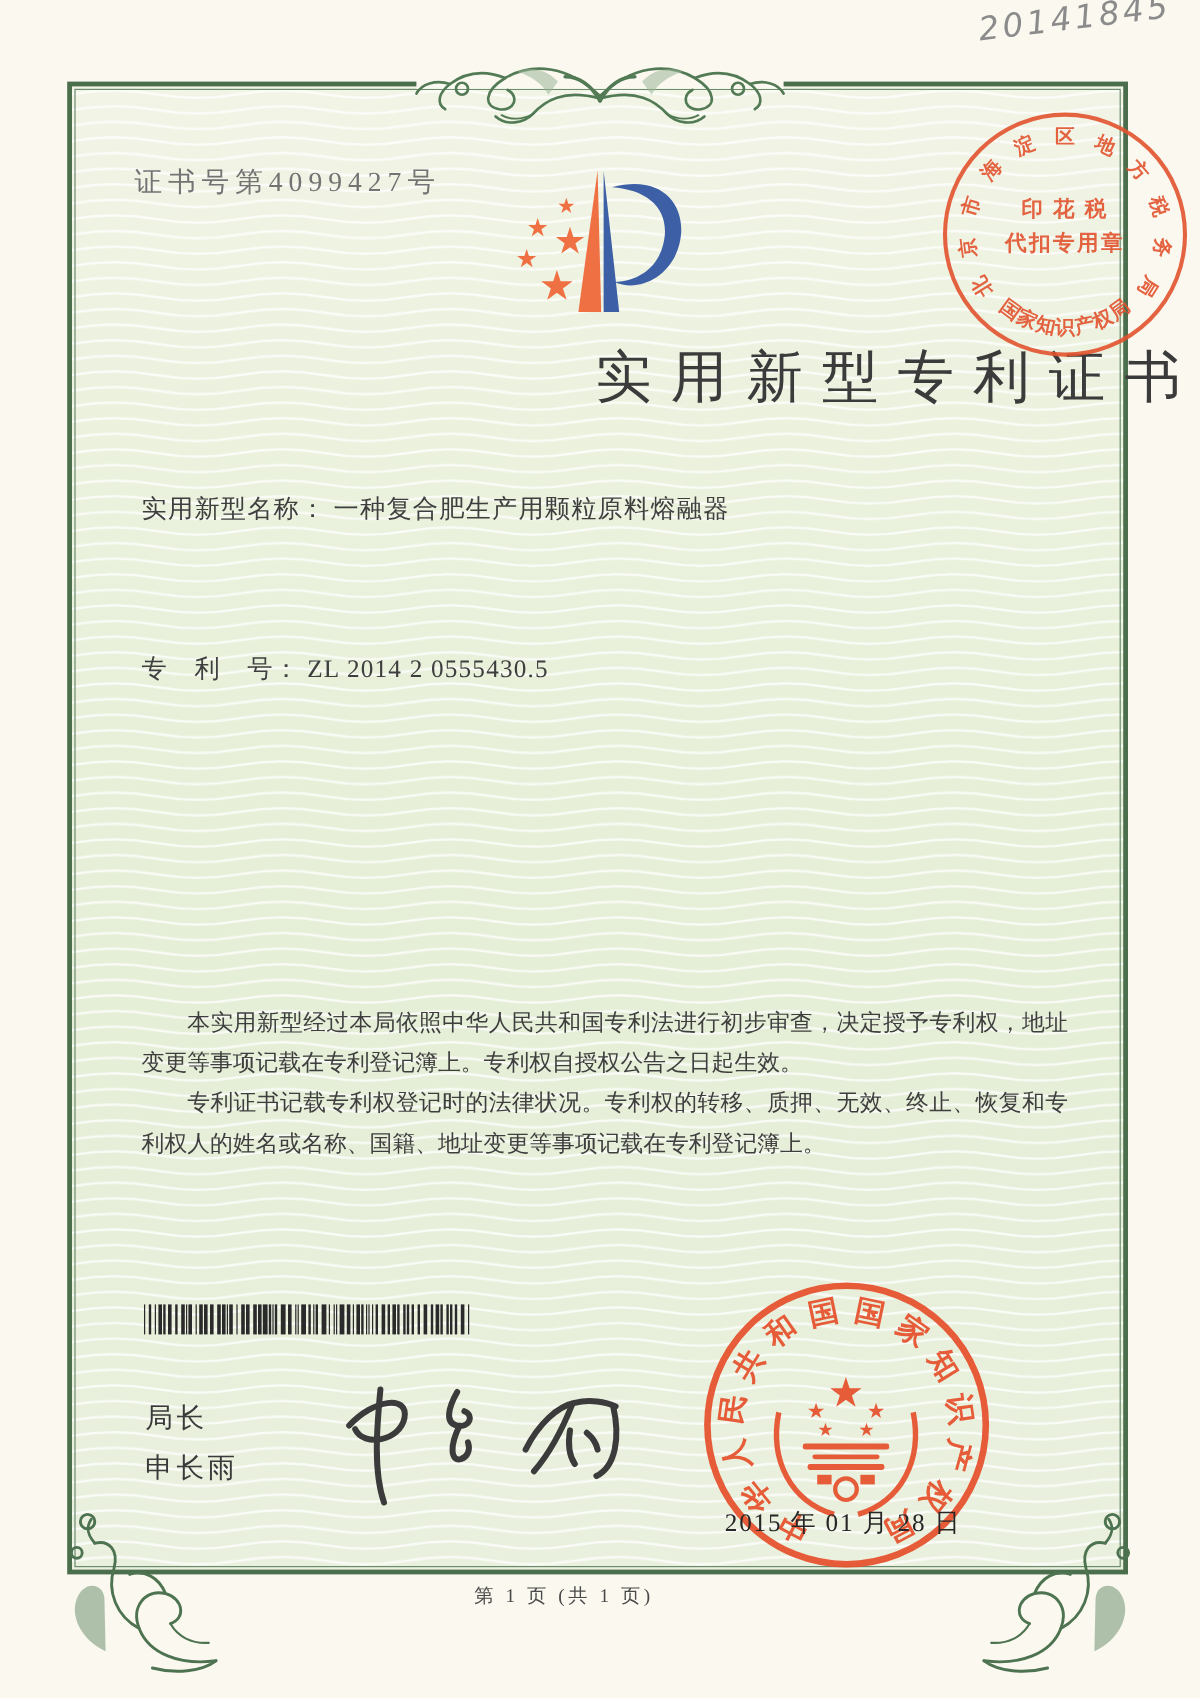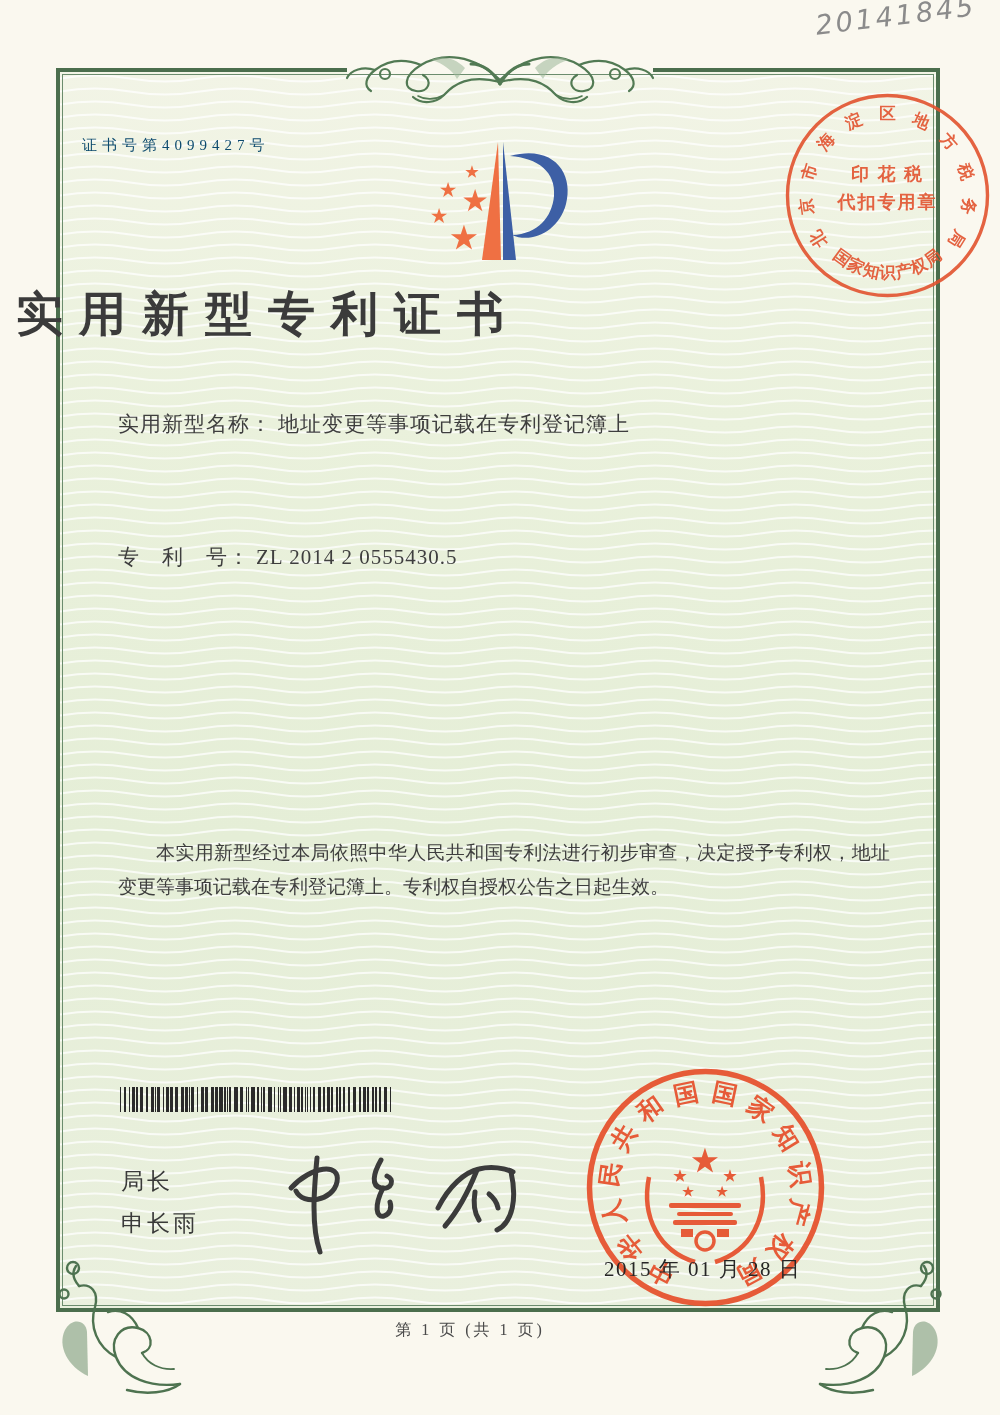--- a/index.html
+++ b/index.html
@@ -5,24 +5,24 @@
   html,body{margin:0;padding:0;background:#e8e6de;}
   #page{position:relative;width:1000px;height:1415px;background:#faf8ef;overflow:hidden;
         font-family:"Liberation Serif",serif;color:#3f3f3f;}
   
   #frame{position:absolute;left:56px;top:68px;width:884px;height:1244px;
          border:4px solid #4b6e4d;box-sizing:border-box;
          background:linear-gradient(180deg,#f2f4e6 0%,#eaf1dc 28%,#e5eed7 62%,#eaf0de 100%);}
   #frame-inner{position:absolute;inset:2px;border:1px solid #6b8c6d;}
   #guilloche{position:absolute;inset:0;width:100%;height:100%;}
   .abs{position:absolute;}
-  #cert-no{left:82px;top:136px;font-size:15px;letter-spacing:5px;color:#0c4a6e;}
+  #cert-no{left:112px;top:136px;font-size:23px;letter-spacing:5px;color:#737373;}
   #handwritten{left:815px;top:0px;font-size:27px;color:#8b8b8b;transform:rotate(-7deg);
                font-family:"DejaVu Sans",sans-serif;font-style:italic;letter-spacing:3px;}
-  #title{left:0;top:283px;width:100%;text-align:left;font-size:47px;font-weight:700;
+  #title{left:0;top:283px;width:100%;text-align:right;font-size:47px;font-weight:400;
          color:#3b3b3b;letter-spacing:16px;text-indent:16px;}
   .field{left:118px;width:780px;font-size:21px;letter-spacing:1px;color:#3e3e3e;white-space:nowrap;}
   .field .lbl{margin-right:6px;text-align:right;}
   #paras{left:118px;top:836px;width:772px;}
   #paras p{margin:0;font-size:19px;line-height:33.5px;text-align:justify;text-indent:2em;color:#3e3e3e;}
   #barcode{left:120px;top:1087px;width:276px;height:25px;font-size:0;}
   #barcode span{display:inline-block;height:100%;background:#2a2a2a;vertical-align:top;}
   #signer-title{left:121px;top:1166px;font-size:23px;letter-spacing:3px;color:#3a3a3a;}
   #signer-name{left:121px;top:1208px;font-size:23px;letter-spacing:3px;color:#3a3a3a;}
   #seal-date{left:604px;top:1255px;font-size:21px;letter-spacing:1.5px;color:#262626;z-index:6;}
@@ -120,28 +120,29 @@
       <text x="62" y="118" font-size="30" text-anchor="middle" font-family="DejaVu Sans">★</text>
     </g>
     <polygon points="96,12 80,130 99,130" fill="#ef7043"></polygon>
     <polygon points="101,12 101,130 114,130" fill="#3d5fa5"></polygon>
     <path d="M108,26 C152,14 172,44 164,74 C157,101 130,114 110,105 C136,104 150,87 152,66 C154,42 136,28 108,26 Z" fill="#3d5fa5"></path>
   </svg>
 
   <div class="abs" id="title">实用新型专利证书</div>
 
   <div class="abs field" style="top:410px">
-    <span class="lbl">实用新型名称：</span><span>地址变更等事项记载在专利登记簿上</span>
+    <span class="lbl">实用新型名称：</span><span>一种复合肥生产用颗粒原料熔融器</span>
   </div>
   <div class="abs field" style="top:543px">
     <span class="lbl">专　利　号：</span><span>ZL 2014 2 0555430.5</span>
   </div>
 
   <div class="abs" id="paras">
     <p>本实用新型经过本局依照中华人民共和国专利法进行初步审查，决定授予专利权，地址变更等事项记载在专利登记簿上。专利权自授权公告之日起生效。</p>
+    <p>专利证书记载专利权登记时的法律状况。专利权的转移、质押、无效、终止、恢复和专利权人的姓名或名称、国籍、地址变更等事项记载在专利登记簿上。</p>
   </div>
 
   <div class="abs" id="barcode"><span style="width: 1px; margin-right: 3px;"></span><span style="width: 2px; margin-right: 3px;"></span><span style="width: 1px; margin-right: 2px;"></span><span style="width: 3px; margin-right: 1px;"></span><span style="width: 2px; margin-right: 2px;"></span><span style="width: 3px; margin-right: 3px;"></span><span style="width: 2px; margin-right: 3px;"></span><span style="width: 3px; margin-right: 1px;"></span><span style="width: 1px; margin-right: 1px;"></span><span style="width: 3px; margin-right: 3px;"></span><span style="width: 1px; margin-right: 2px;"></span><span style="width: 3px; margin-right: 1px;"></span><span style="width: 3px; margin-right: 2px;"></span><span style="width: 3px; margin-right: 3px;"></span><span style="width: 3px; margin-right: 1px;"></span><span style="width: 3px; margin-right: 1px;"></span><span style="width: 1px; margin-right: 1px;"></span><span style="width: 3px; margin-right: 3px;"></span><span style="width: 1px; margin-right: 3px;"></span><span style="width: 3px; margin-right: 1px;"></span><span style="width: 3px; margin-right: 3px;"></span><span style="width: 3px; margin-right: 1px;"></span><span style="width: 3px; margin-right: 1px;"></span><span style="width: 4px; margin-right: 1px;"></span><span style="width: 2px; margin-right: 1px;"></span><span style="width: 1px; margin-right: 1px;"></span><span style="width: 2px; margin-right: 3px;"></span><span style="width: 4px; margin-right: 2px;"></span><span style="width: 3px; margin-right: 3px;"></span><span style="width: 1px; margin-right: 1px;"></span><span style="width: 1px; margin-right: 2px;"></span><span style="width: 4px; margin-right: 2px;"></span><span style="width: 2px; margin-right: 2px;"></span><span style="width: 1px; margin-right: 1px;"></span><span style="width: 2px; margin-right: 3px;"></span><span style="width: 4px; margin-right: 2px;"></span><span style="width: 1px; margin-right: 3px;"></span><span style="width: 1px; margin-right: 1px;"></span><span style="width: 1px; margin-right: 2px;"></span><span style="width: 4px; margin-right: 2px;"></span><span style="width: 3px; margin-right: 2px;"></span><span style="width: 1px; margin-right: 2px;"></span><span style="width: 3px; margin-right: 1px;"></span><span style="width: 2px; margin-right: 2px;"></span><span style="width: 1px; margin-right: 1px;"></span><span style="width: 1px; margin-right: 2px;"></span><span style="width: 1px; margin-right: 2px;"></span><span style="width: 2px; margin-right: 3px;"></span><span style="width: 3px; margin-right: 2px;"></span><span style="width: 2px; margin-right: 2px;"></span><span style="width: 3px; margin-right: 1px;"></span><span style="width: 2px; margin-right: 3px;"></span><span style="width: 2px; margin-right: 1px;"></span><span style="width: 2px; margin-right: 2px;"></span><span style="width: 2px; margin-right: 3px;"></span><span style="width: 2px; margin-right: 3px;"></span><span style="width: 3px; margin-right: 3px;"></span><span style="width: 2px; margin-right: 2px;"></span><span style="width: 3px; margin-right: 1px;"></span><span style="width: 2px; margin-right: 3px;"></span><span style="width: 2px; margin-right: 1px;"></span><span style="width: 2px; margin-right: 2px;"></span><span style="width: 2px; margin-right: 3px;"></span><span style="width: 3px; margin-right: 3px;"></span><span style="width: 1px; margin-right: 3px;"></span></div>
 
   <div class="abs" id="signer-title">局长</div>
   <div class="abs" id="signer-name">申长雨</div>
 
   <svg class="abs z3" style="left:263px;top:1130px" width="268" height="138" xmlns="http://www.w3.org/2000/svg">
     <g stroke="#3b3b3b" stroke-width="5" fill="none" stroke-linecap="round">
       <path d="M28,58 C48,36 78,32 74,52 C70,71 40,76 33,61"></path>

